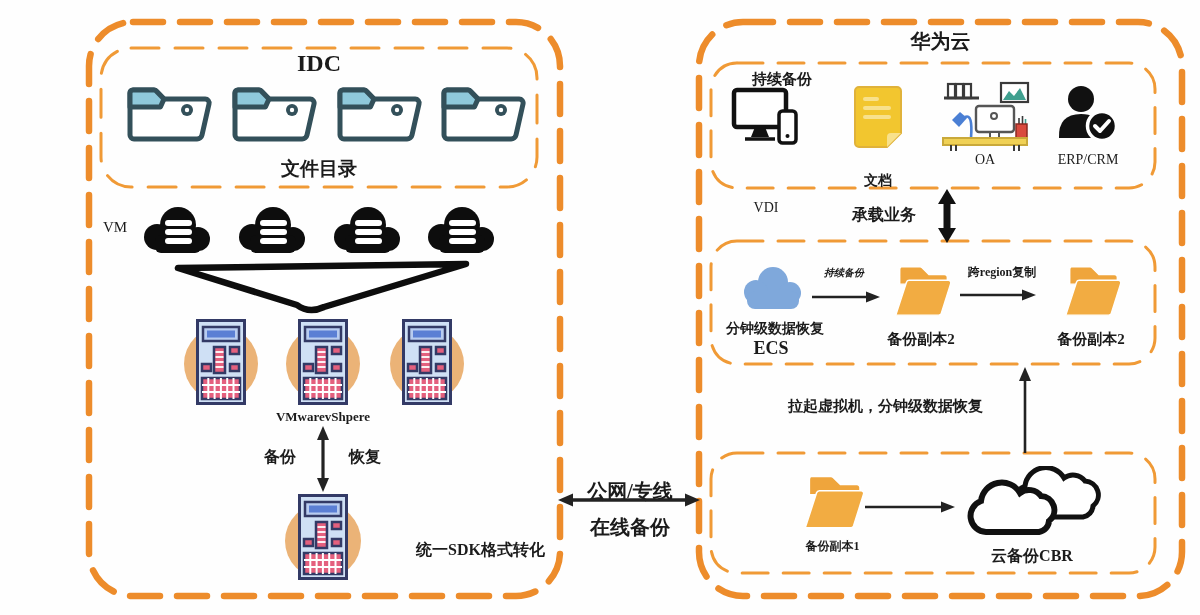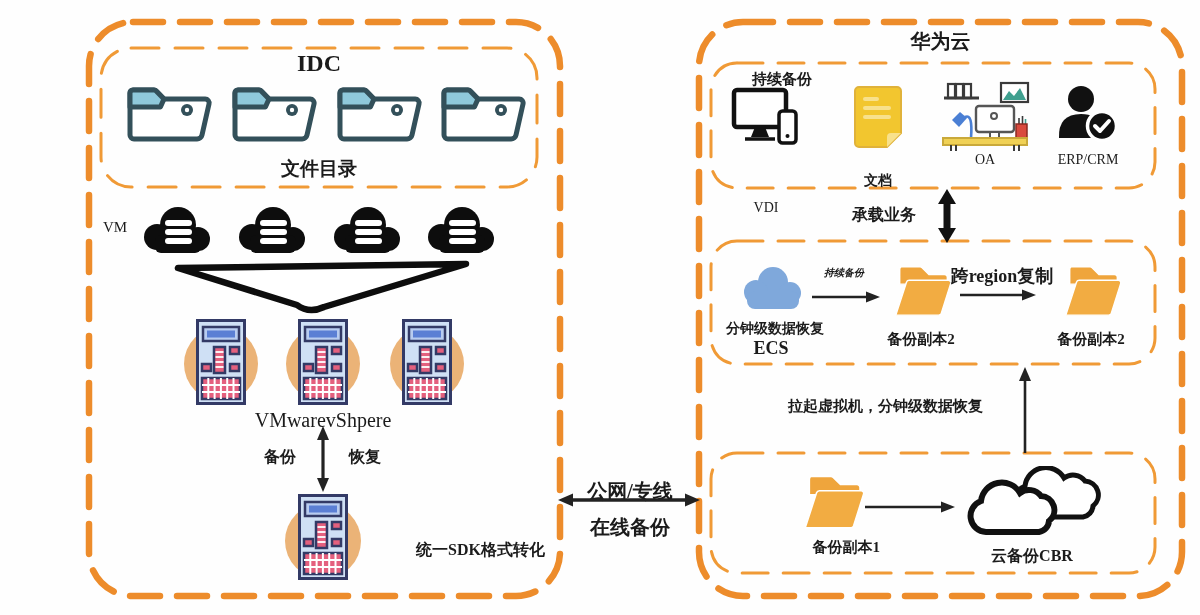--- a/index.html
+++ b/index.html
@@ -191,21 +191,21 @@
           <line x1="19.6" y1="60" x2="19.6" y2="81"></line>
           <line x1="25.9" y1="60" x2="25.9" y2="81"></line>
           <line x1="32.2" y1="60" x2="32.2" y2="81"></line>
           <line x1="38.5" y1="60" x2="38.5" y2="81"></line>
           <line x1="7" y1="67" x2="45" y2="67"></line>
           <line x1="7" y1="74" x2="45" y2="74"></line>
         </g>
     </svg>
   </div>
 
-  <div class="lbl plain" style="left:238px;top:409px;width:170px;font-size:20px;">VMwarevShpere</div>
+  <div class="lbl plain" style="left:238px;top:409px;width:170px;font-size:13px;font-weight:bold;">VMwarevShpere</div>
 
   <svg class="abs" style="left:315px;top:426px" width="16" height="66" viewBox="0 0 16 66">
     <line x1="8" y1="11" x2="8" y2="55" stroke="#222" stroke-width="3.2"></line>
     <polygon points="8,0 2,14 14,14" fill="#222"></polygon>
       <polygon points="8,66 2,52 14,52" fill="#222"></polygon>
   </svg>
   <div class="lbl" style="left:255px;top:447px;width:50px;font-size:16px;">备份</div>
   <div class="lbl" style="left:340px;top:447px;width:50px;font-size:16px;">恢复</div>
 
   <div class="abs" style="left:278px;top:492px;width:90px;height:94px;">
@@ -331,21 +331,21 @@
     <line x1="0" y1="7" x2="55" y2="7" stroke="#222" stroke-width="2.6"></line>
       <polygon points="68,7 54,1.5 54,12.5" fill="#222"></polygon>
   </svg>
 
   <svg class="abs" style="left:888px;top:257px" width="66" height="62" viewBox="0 0 68 64">
     <path d="M14,10 h19 a3,3 0 0 1 2.2,1 l7,7 h16 a3,3 0 0 1 3,3 v7 H12 V13 a3,3 0 0 1 2,-3 z" fill="#EFA53C" stroke="#ffffff" stroke-width="1.5"></path>
     <path d="M8,60 L19,26 a3,3 0 0 1 2.8,-2 h40.5 a2.5,2.5 0 0 1 2.4,3.2 L55,58 a3,3 0 0 1 -2.9,2 z" fill="#F2AC42" stroke="#ffffff" stroke-width="1.5"></path>
   </svg>
   <div class="lbl" style="left:876px;top:330px;width:90px;font-size:15px;">备份副本2</div>
 
-  <div class="lbl" style="left:950px;top:264px;width:104px;font-size:18px;">跨region复制</div>
+  <div class="lbl" style="left:950px;top:264px;width:104px;font-size:12px;">跨region复制</div>
   <svg class="abs" style="left:960px;top:288px" width="76" height="14" viewBox="0 0 76 14">
     <line x1="0" y1="7" x2="63" y2="7" stroke="#222" stroke-width="2.6"></line>
       <polygon points="76,7 62,1.5 62,12.5" fill="#222"></polygon>
   </svg>
 
   <svg class="abs" style="left:1058px;top:257px" width="66" height="62" viewBox="0 0 68 64">
     <path d="M14,10 h19 a3,3 0 0 1 2.2,1 l7,7 h16 a3,3 0 0 1 3,3 v7 H12 V13 a3,3 0 0 1 2,-3 z" fill="#EFA53C" stroke="#ffffff" stroke-width="1.5"></path>
     <path d="M8,60 L19,26 a3,3 0 0 1 2.8,-2 h40.5 a2.5,2.5 0 0 1 2.4,3.2 L55,58 a3,3 0 0 1 -2.9,2 z" fill="#F2AC42" stroke="#ffffff" stroke-width="1.5"></path>
   </svg>
   <div class="lbl" style="left:1046px;top:330px;width:90px;font-size:15px;">备份副本2</div>
@@ -353,21 +353,21 @@
   <div class="lbl" style="left:788px;top:397px;font-size:15px;">拉起虚拟机，分钟级数据恢复</div>
   <svg class="abs" style="left:1017px;top:367px" width="16" height="86" viewBox="0 0 16 86">
     <line x1="8" y1="12" x2="8" y2="86" stroke="#222" stroke-width="2.6"></line>
       <polygon points="8,0 2,14 14,14" fill="#222"></polygon>
   </svg>
 
   <svg class="abs" style="left:797px;top:466px" width="70" height="66" viewBox="0 0 68 64">
     <path d="M14,10 h19 a3,3 0 0 1 2.2,1 l7,7 h16 a3,3 0 0 1 3,3 v7 H12 V13 a3,3 0 0 1 2,-3 z" fill="#EFA53C" stroke="#ffffff" stroke-width="1.5"></path>
     <path d="M8,60 L19,26 a3,3 0 0 1 2.8,-2 h40.5 a2.5,2.5 0 0 1 2.4,3.2 L55,58 a3,3 0 0 1 -2.9,2 z" fill="#F2AC42" stroke="#ffffff" stroke-width="1.5"></path>
   </svg>
-  <div class="lbl" style="left:785px;top:538px;width:95px;font-size:15px;text-align:right;">备份副本1</div>
+  <div class="lbl" style="left:785px;top:538px;width:95px;font-size:12px;">备份副本1</div>
 
   <svg class="abs" style="left:865px;top:500px" width="90" height="14" viewBox="0 0 90 14">
     <line x1="0" y1="7" x2="77" y2="7" stroke="#222" stroke-width="2.6"></line>
       <polygon points="90,7 76,1.5 76,12.5" fill="#222"></polygon>
   </svg>
 
   <svg class="abs" style="left:956px;top:466px" width="152" height="80" viewBox="0 0 152 80">
     <path d="M52,60 a16,16 0 0 1 -5,-31 a21,21 0 0 1 39,-8 a15,15 0 0 1 21,3 a14,14 0 0 1 8,25 a12,12 0 0 1 -10,11 z" transform="translate(22,-9)" fill="#ffffff" stroke="#111" stroke-width="5"></path>
     <path d="M30,66 a16,16 0 0 1 -5,-31 a21,21 0 0 1 39,-8 a15,15 0 0 1 21,3 a14,14 0 0 1 8,25 a12,12 0 0 1 -10,11 z" fill="#ffffff" stroke="#111" stroke-width="6"></path>
   </svg>

